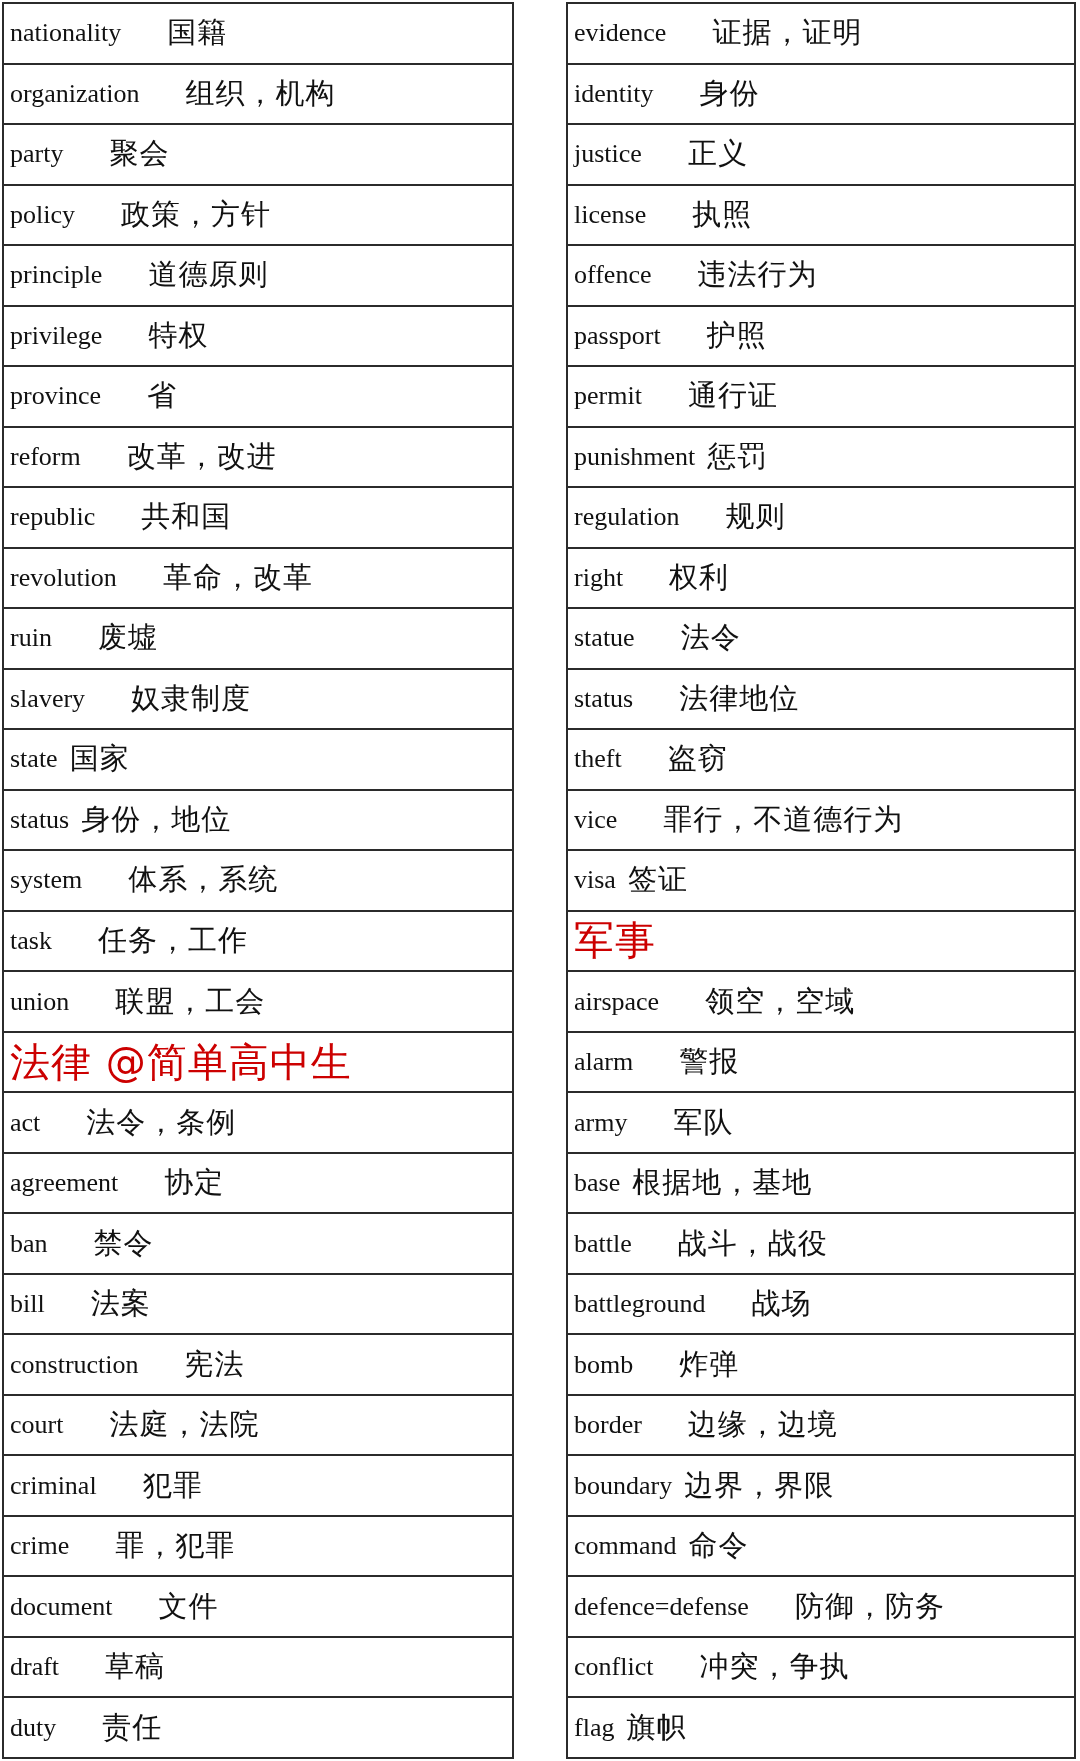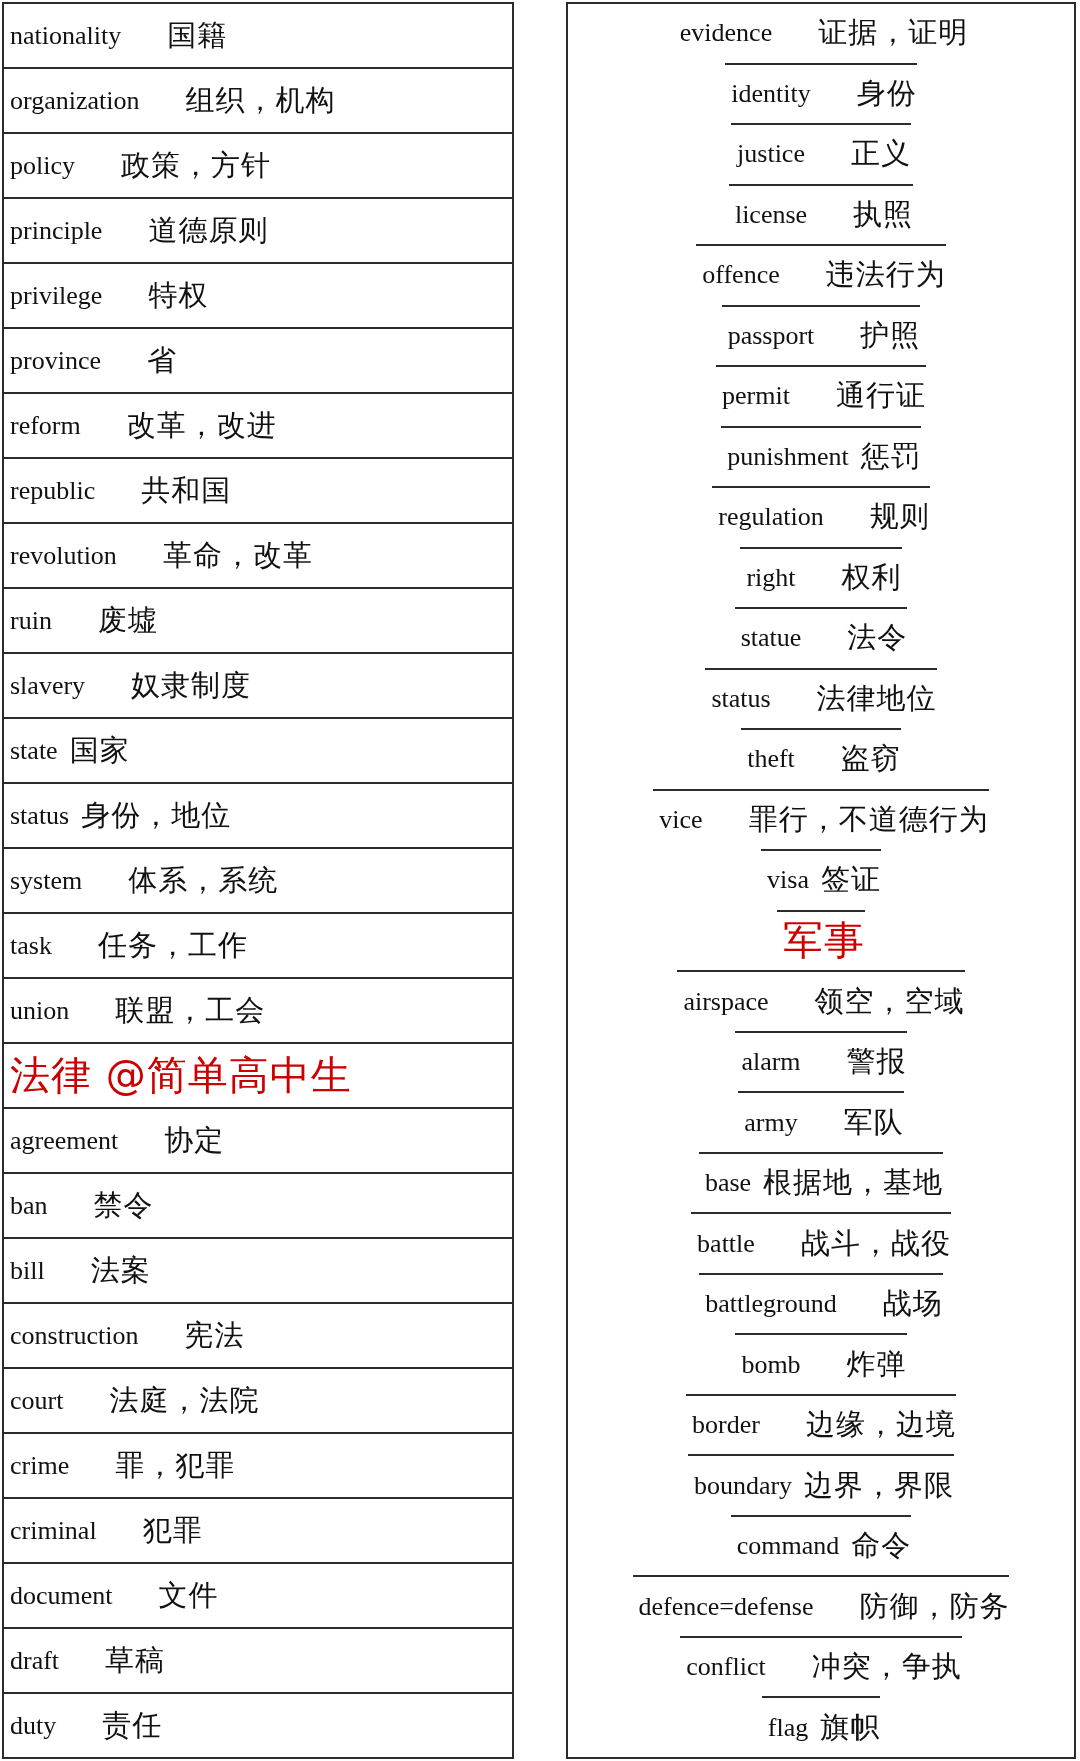--- a/index.html
+++ b/index.html
@@ -19,21 +19,21 @@
     position:absolute;
     top:2px;
     height:1757px;
     box-sizing:border-box;
     border:2px solid var(--line);
     display:flex;
     flex-direction:column;
     background:#ffffff;
   }
   #left-table{ left:2px;  width:512px; }
-  #right-table{ left:566px; width:510px;align-items:center; }
+  #right-table{ left:566px; width:510px; }
   .row{
     flex:1 1 0;
     box-sizing:border-box;
     border-top:2px solid var(--line);
     display:flex;
     align-items:center;
     padding-left:6px;
     overflow:hidden;
     white-space:nowrap;
   }
@@ -70,20 +70,25 @@
       <span class="en">nationality</span>
       <span class="g-t"></span>
       <span class="zh">国籍</span>
     </div>
     <div class="row">
       <span class="en">organization</span>
       <span class="g-t"></span>
       <span class="zh">组织，机构</span>
     </div>
     <div class="row">
+      <span class="en">party</span>
+      <span class="g-t"></span>
+      <span class="zh">聚会</span>
+    </div>
+    <div class="row">
       <span class="en">policy</span>
       <span class="g-t"></span>
       <span class="zh">政策，方针</span>
     </div>
     <div class="row">
       <span class="en">principle</span>
       <span class="g-t"></span>
       <span class="zh">道德原则</span>
     </div>
     <div class="row">
@@ -143,20 +148,25 @@
     </div>
     <div class="row">
       <span class="en">union</span>
       <span class="g-t"></span>
       <span class="zh">联盟，工会</span>
     </div>
     <div class="row">
       <span class="sec">法律 @简单高中生</span>
     </div>
     <div class="row">
+      <span class="en">act</span>
+      <span class="g-t"></span>
+      <span class="zh">法令，条例</span>
+    </div>
+    <div class="row">
       <span class="en">agreement</span>
       <span class="g-t"></span>
       <span class="zh">协定</span>
     </div>
     <div class="row">
       <span class="en">ban</span>
       <span class="g-t"></span>
       <span class="zh">禁令</span>
     </div>
     <div class="row">
@@ -168,28 +178,28 @@
       <span class="en">construction</span>
       <span class="g-t"></span>
       <span class="zh">宪法</span>
     </div>
     <div class="row">
       <span class="en">court</span>
       <span class="g-t"></span>
       <span class="zh">法庭，法院</span>
     </div>
     <div class="row">
+      <span class="en">criminal</span>
+      <span class="g-t"></span>
+      <span class="zh">犯罪</span>
+    </div>
+    <div class="row">
       <span class="en">crime</span>
       <span class="g-t"></span>
       <span class="zh">罪，犯罪</span>
-    </div>
-    <div class="row">
-      <span class="en">criminal</span>
-      <span class="g-t"></span>
-      <span class="zh">犯罪</span>
     </div>
     <div class="row">
       <span class="en">document</span>
       <span class="g-t"></span>
       <span class="zh">文件</span>
     </div>
     <div class="row">
       <span class="en">draft</span>
       <span class="g-t"></span>
       <span class="zh">草稿</span>

